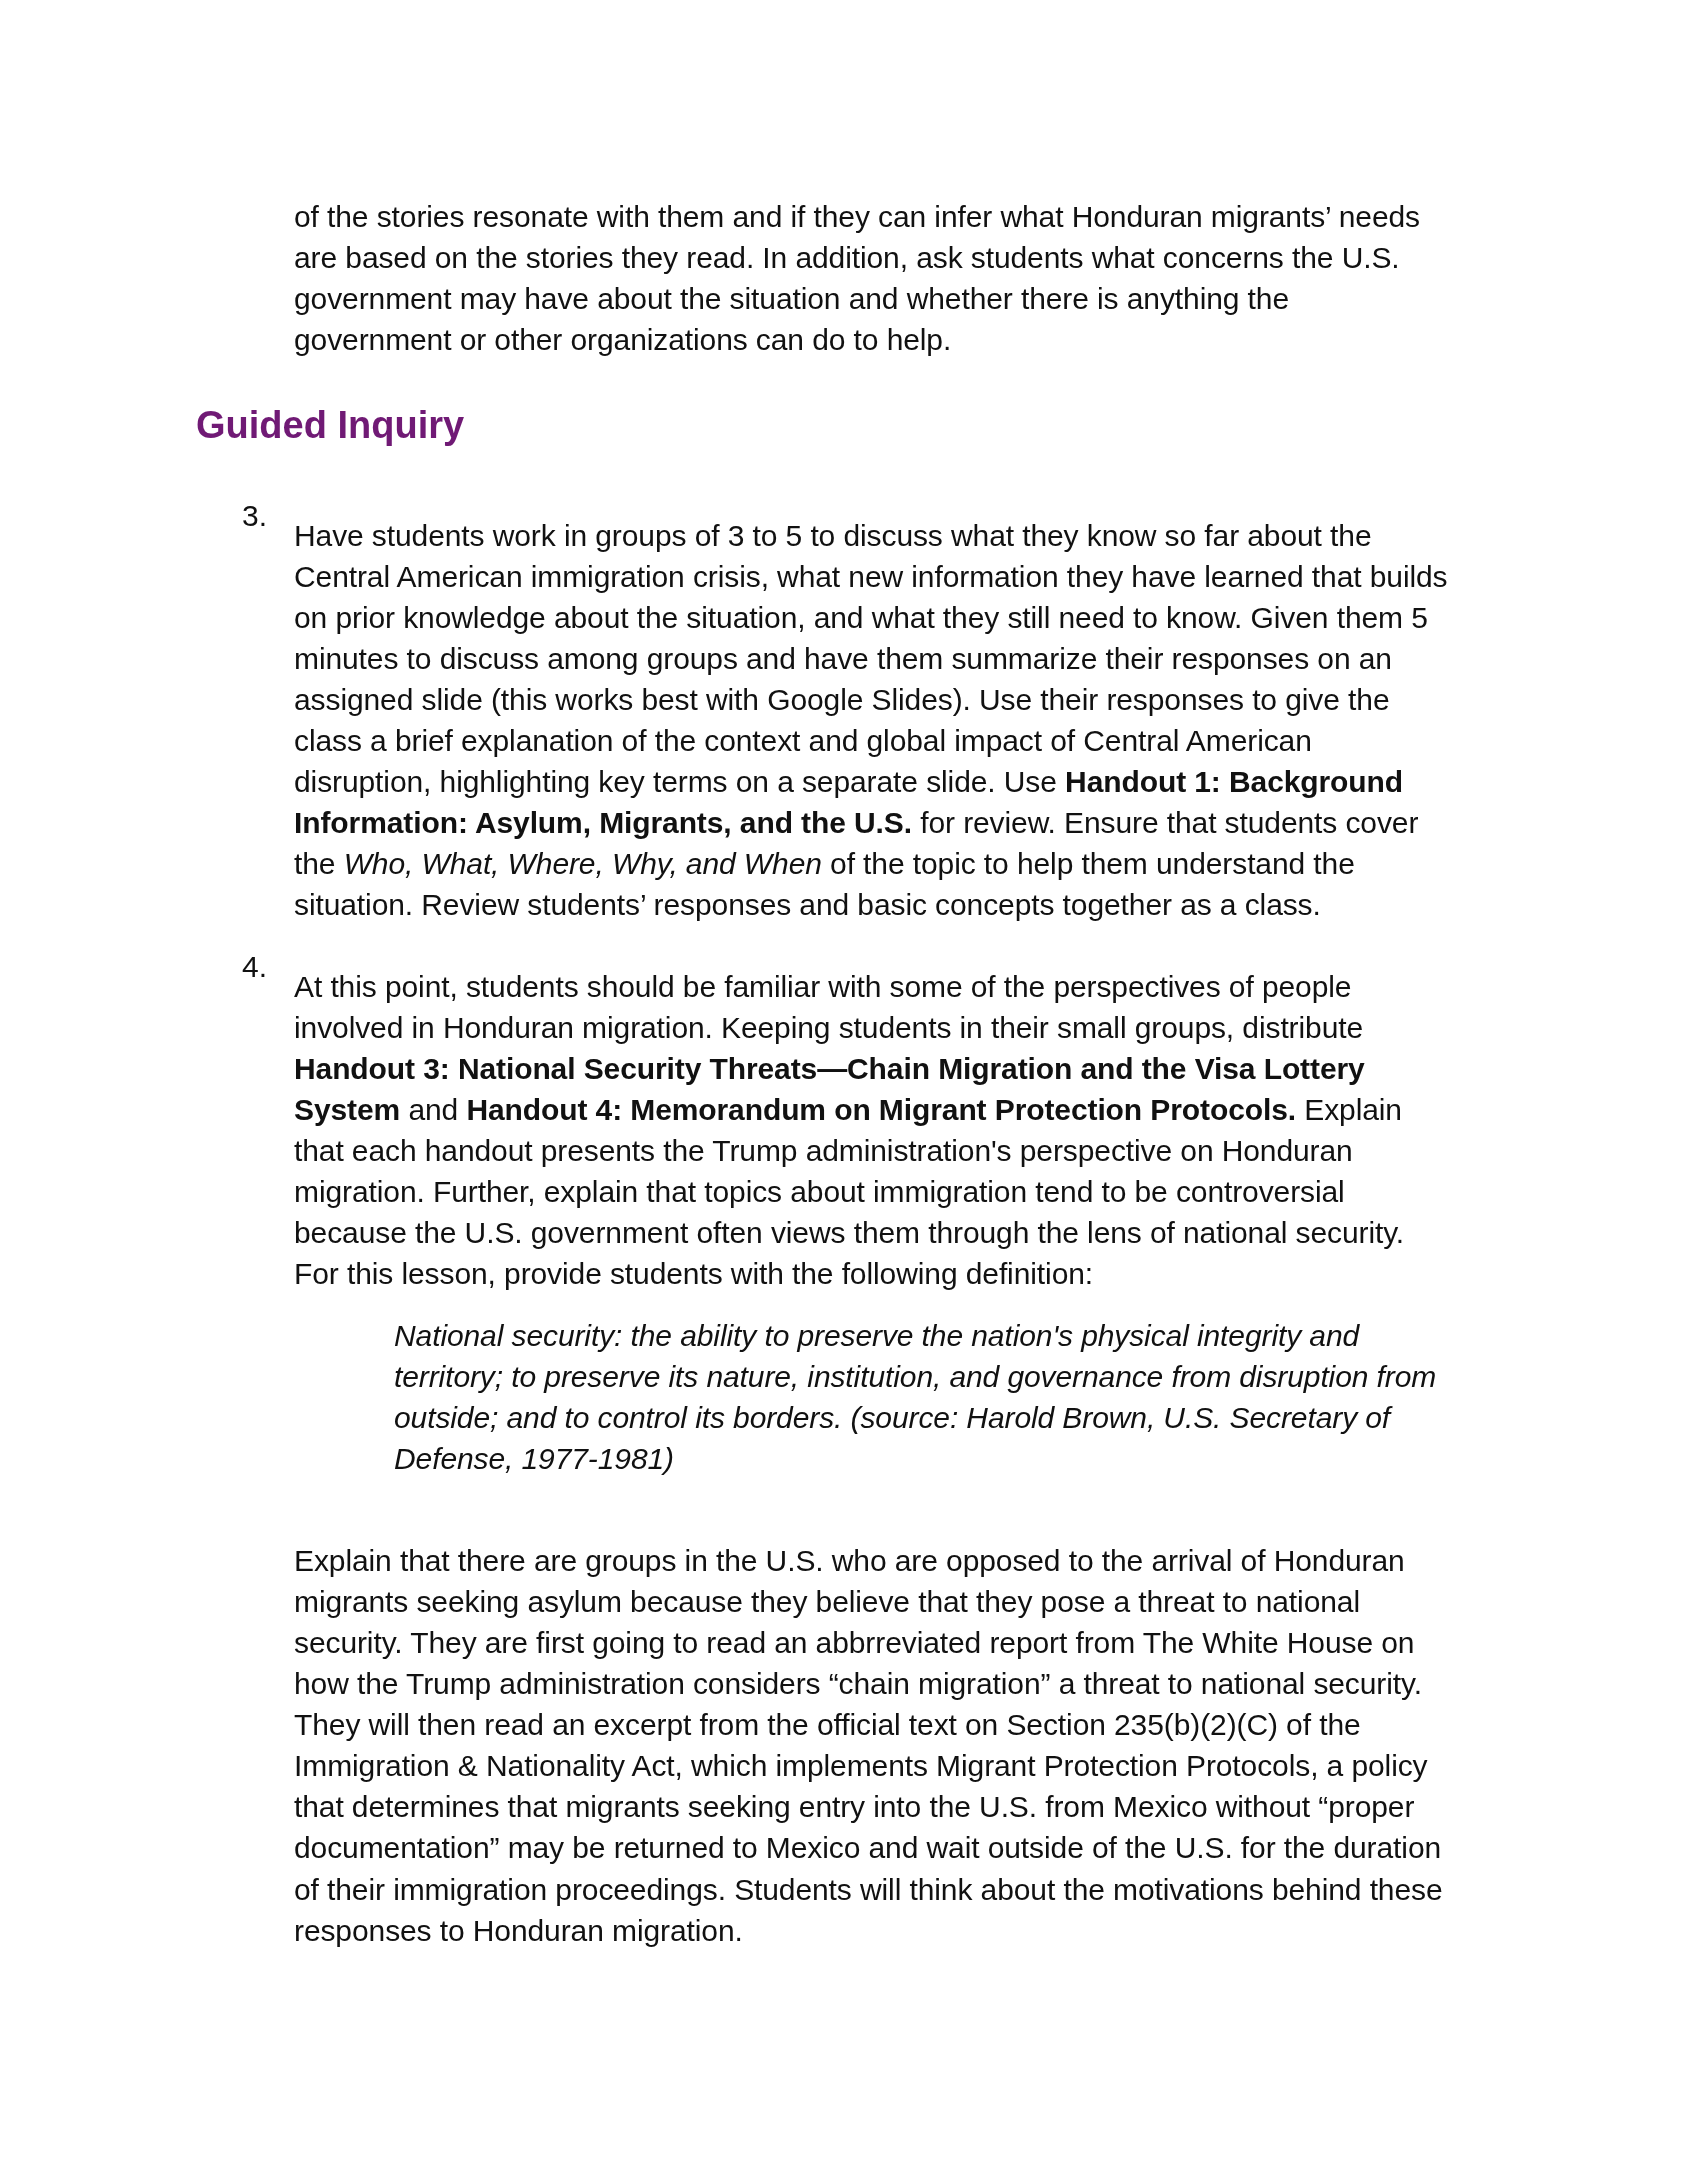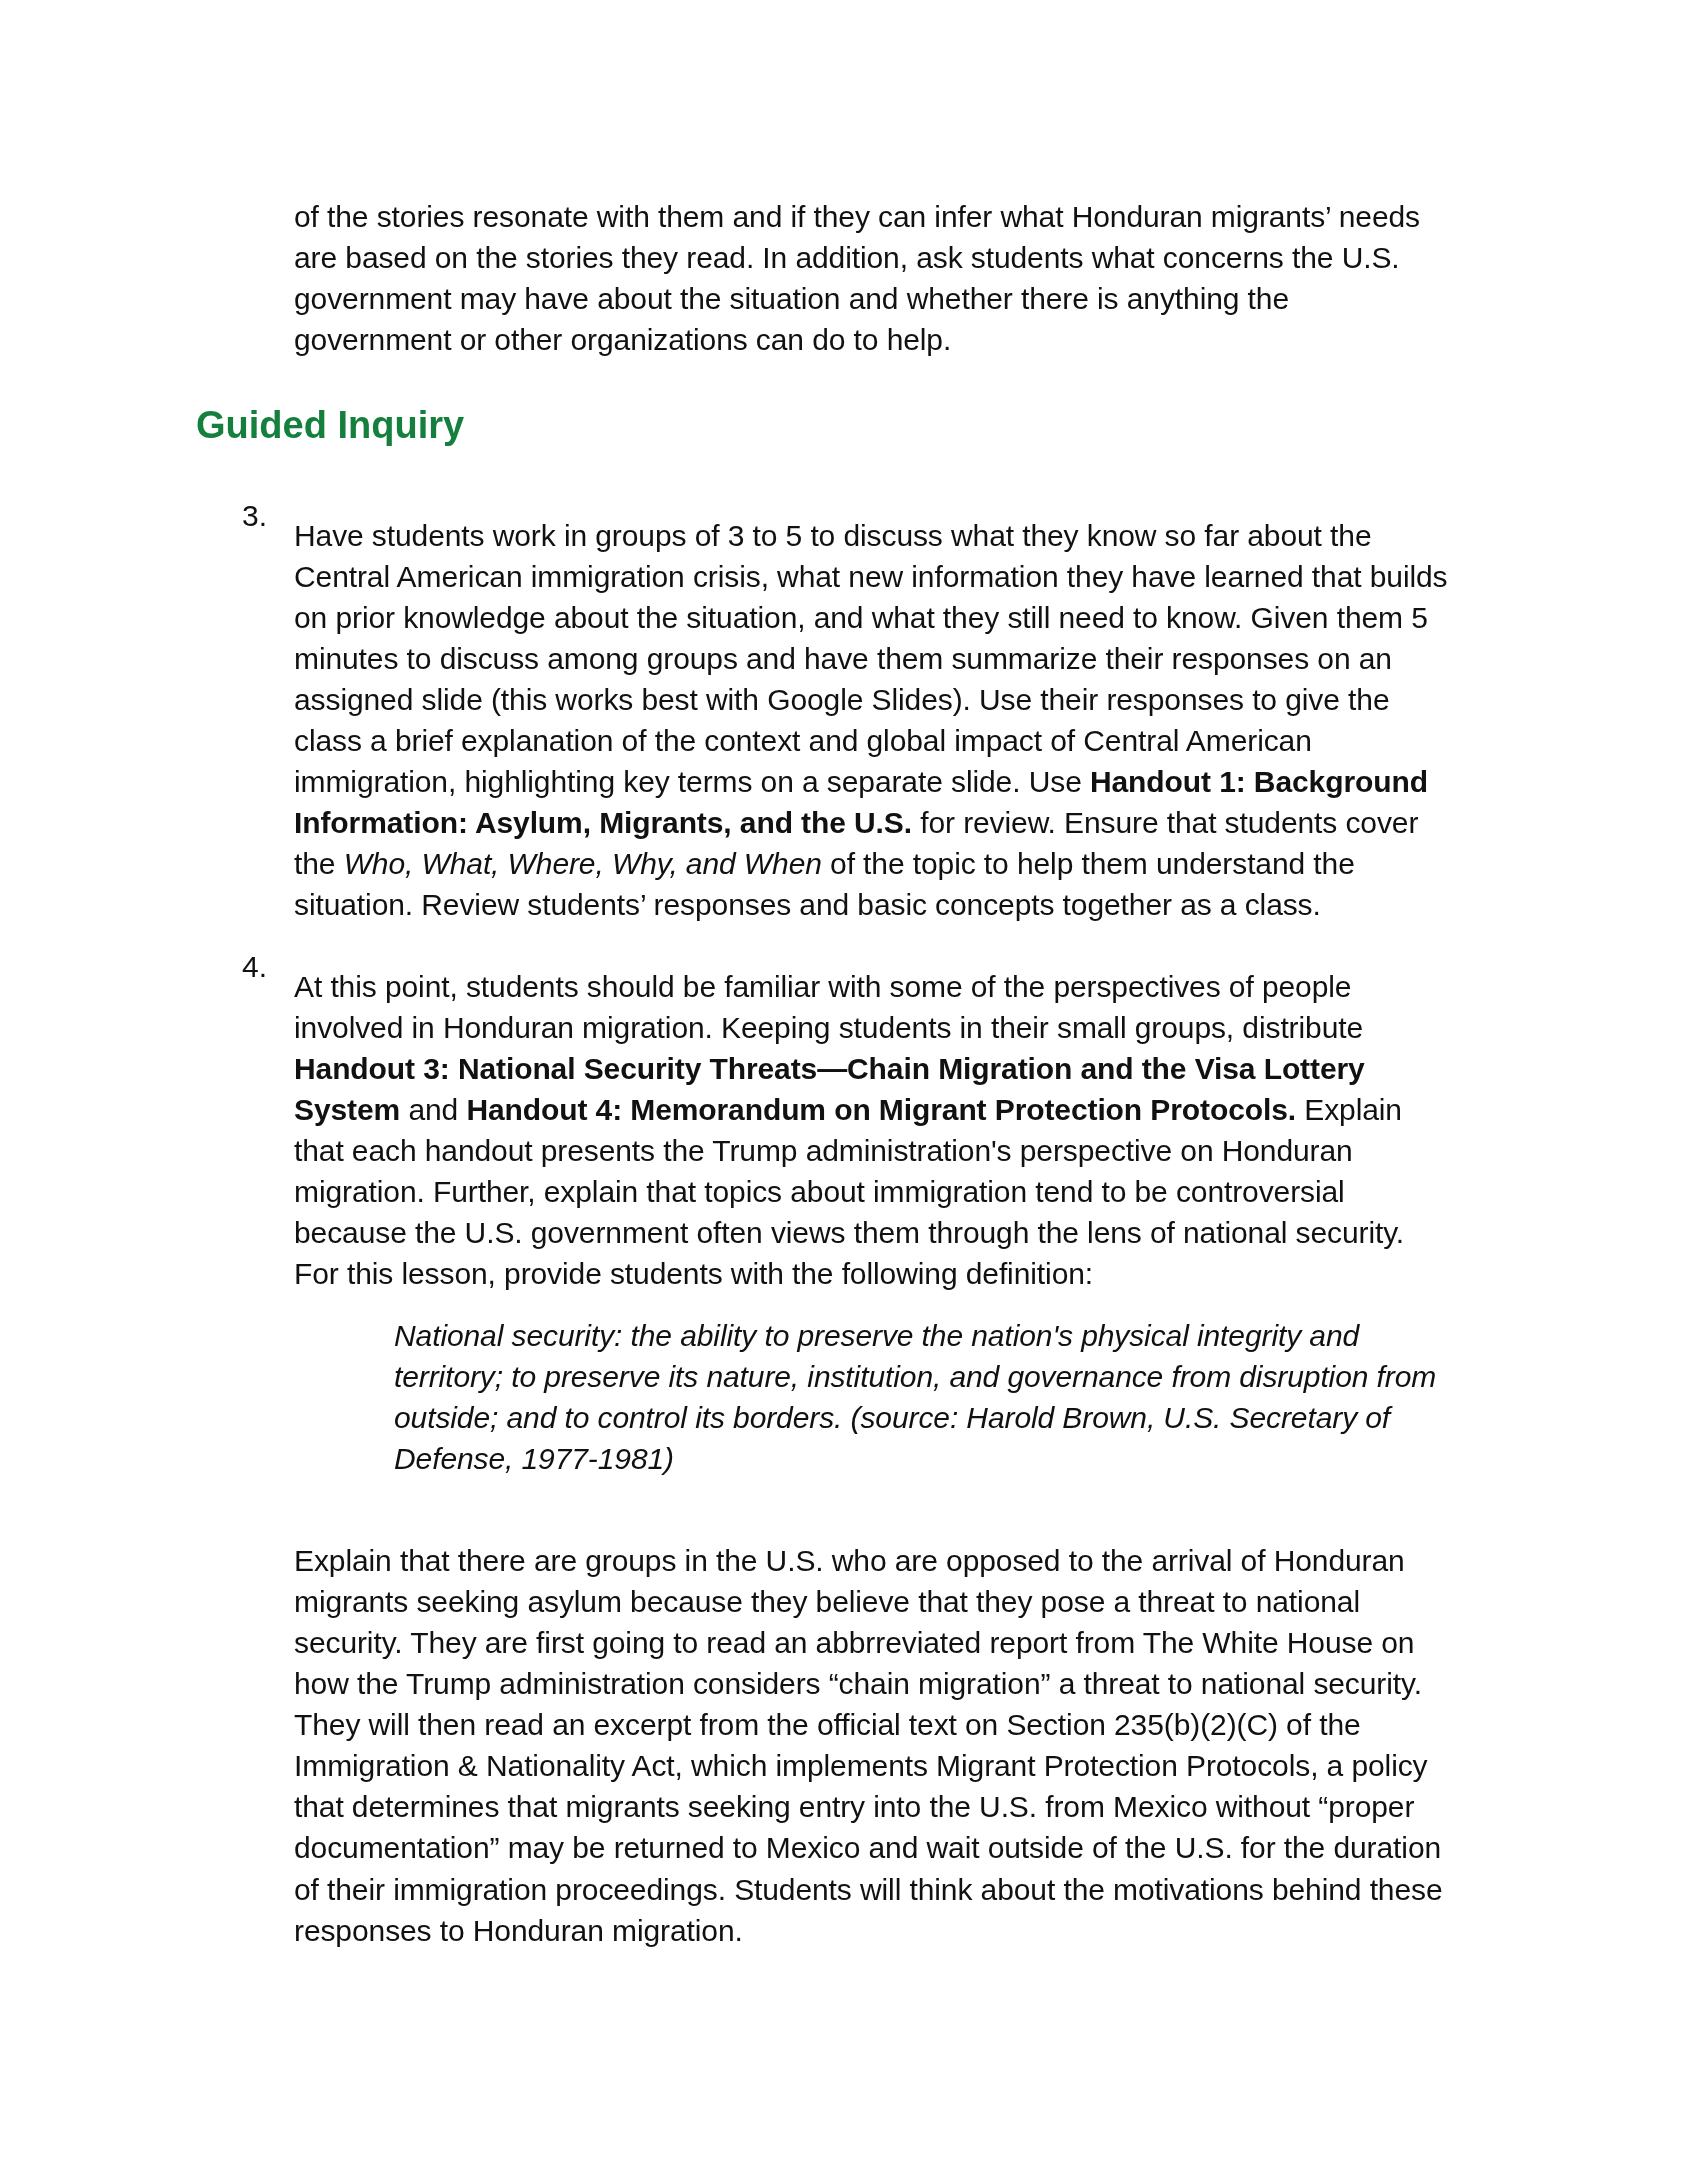--- a/index.html
+++ b/index.html
@@ -2,21 +2,21 @@
 <html style="font-size:10.6px"><head>
 <meta charset="utf-8">
 <style>
   html, body { margin: 0; padding: 0; background: #ffffff; }
   body { width: 1687px; height: 2183px; position: relative; overflow: hidden;
          font-family: "Liberation Sans", "DejaVu Sans", sans-serif; color: #111111; }
   .page { position: absolute; left: 0; top: 0; width: 1687px; height: 1650px; }
   .line { position: absolute; white-space: nowrap; font-size: 30px; line-height: 41px; letter-spacing: -0.1px; }
   .intro { left: 294px; }
   .heading { position: absolute; left: 196px; top: 402px; font-size: 38px; font-weight: bold;
-             color: #15803d; line-height: 46px; white-space: nowrap; }
+             color: #701a75; line-height: 46px; white-space: nowrap; }
   .num { position: absolute; left: 242px; font-size: 30px; line-height: 41px; }
   .item { left: 294px; margin-top: 20px; }
   .quote { left: 394px; font-style: italic; }
   b { font-weight: bold; }
   i { font-style: italic; text-align: center; }
 </style>
 </head>
 <body>
 
 <div class="page">
@@ -32,21 +32,21 @@
 
   <div>
     <div class="num" style="top:495px">3.</div>
     <div class="line item" style="top:495px">Have students work in groups of 3 to 5 to discuss what they know so far about the</div>
     <div class="line item" style="top:536px">Central American immigration crisis, what new information they have learned that builds</div>
     <div class="line item" style="top:577px">on prior knowledge about the situation, and what they still need to know. Given them 5</div>
     <div class="line item" style="top:618px">minutes to discuss among groups and have them summarize their responses on an</div>
     <div class="line item" style="top:659px">assigned slide (this works best with Google Slides). Use their responses to give the</div>
     <div class="line item" style="top:700px">class a brief explanation of the context and global impact of Central American</div>
     <div class="line item" style="top:741px">
-      <span>immigration, highlighting key terms on a separate slide. Use </span><b>Handout 1: Background</b>
+      <span>disruption, highlighting key terms on a separate slide. Use </span><b>Handout 1: Background</b>
     </div>
     <div class="line item" style="top:782px">
       <b>Information: Asylum, Migrants, and the U.S.</b><span> for review. Ensure that students cover</span>
     </div>
     <div class="line item" style="top:823px">
       <span>the </span><i>Who, What, Where, Why, and When</i><span> of the topic to help them understand the</span>
     </div>
     <div class="line item" style="top:864px">situation. Review students’ responses and basic concepts together as a class.</div>
   </div>
 

